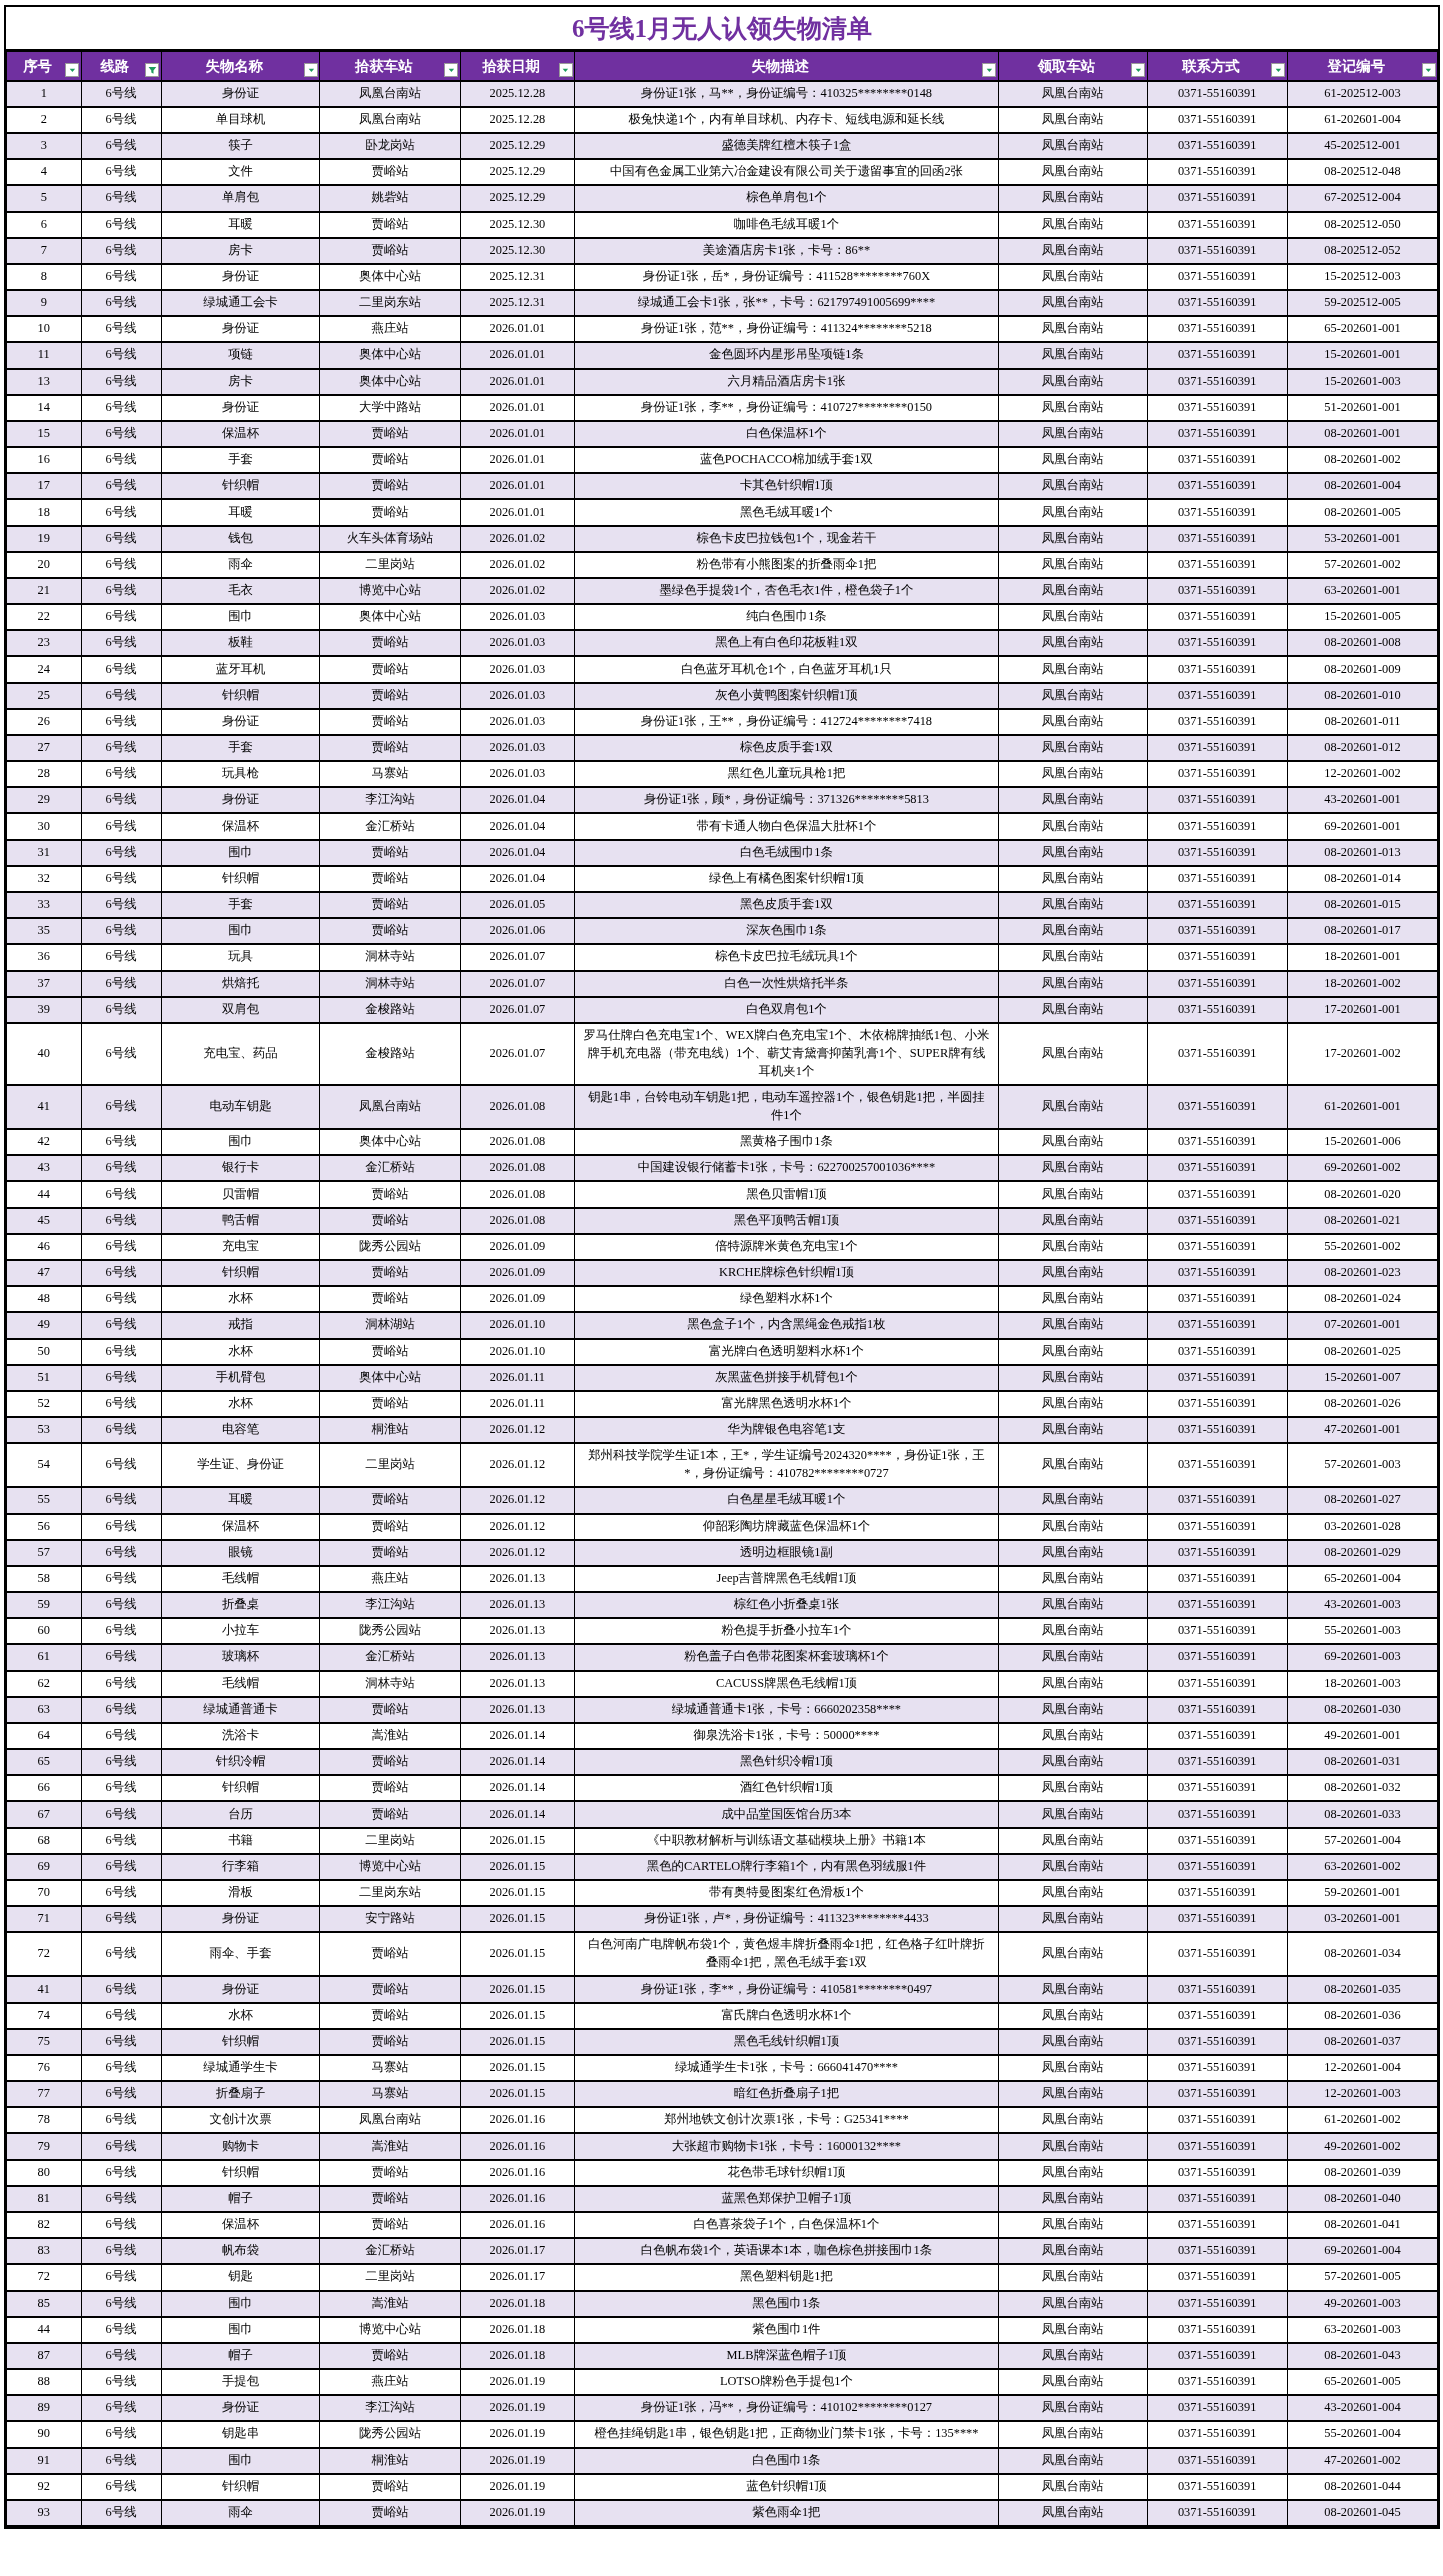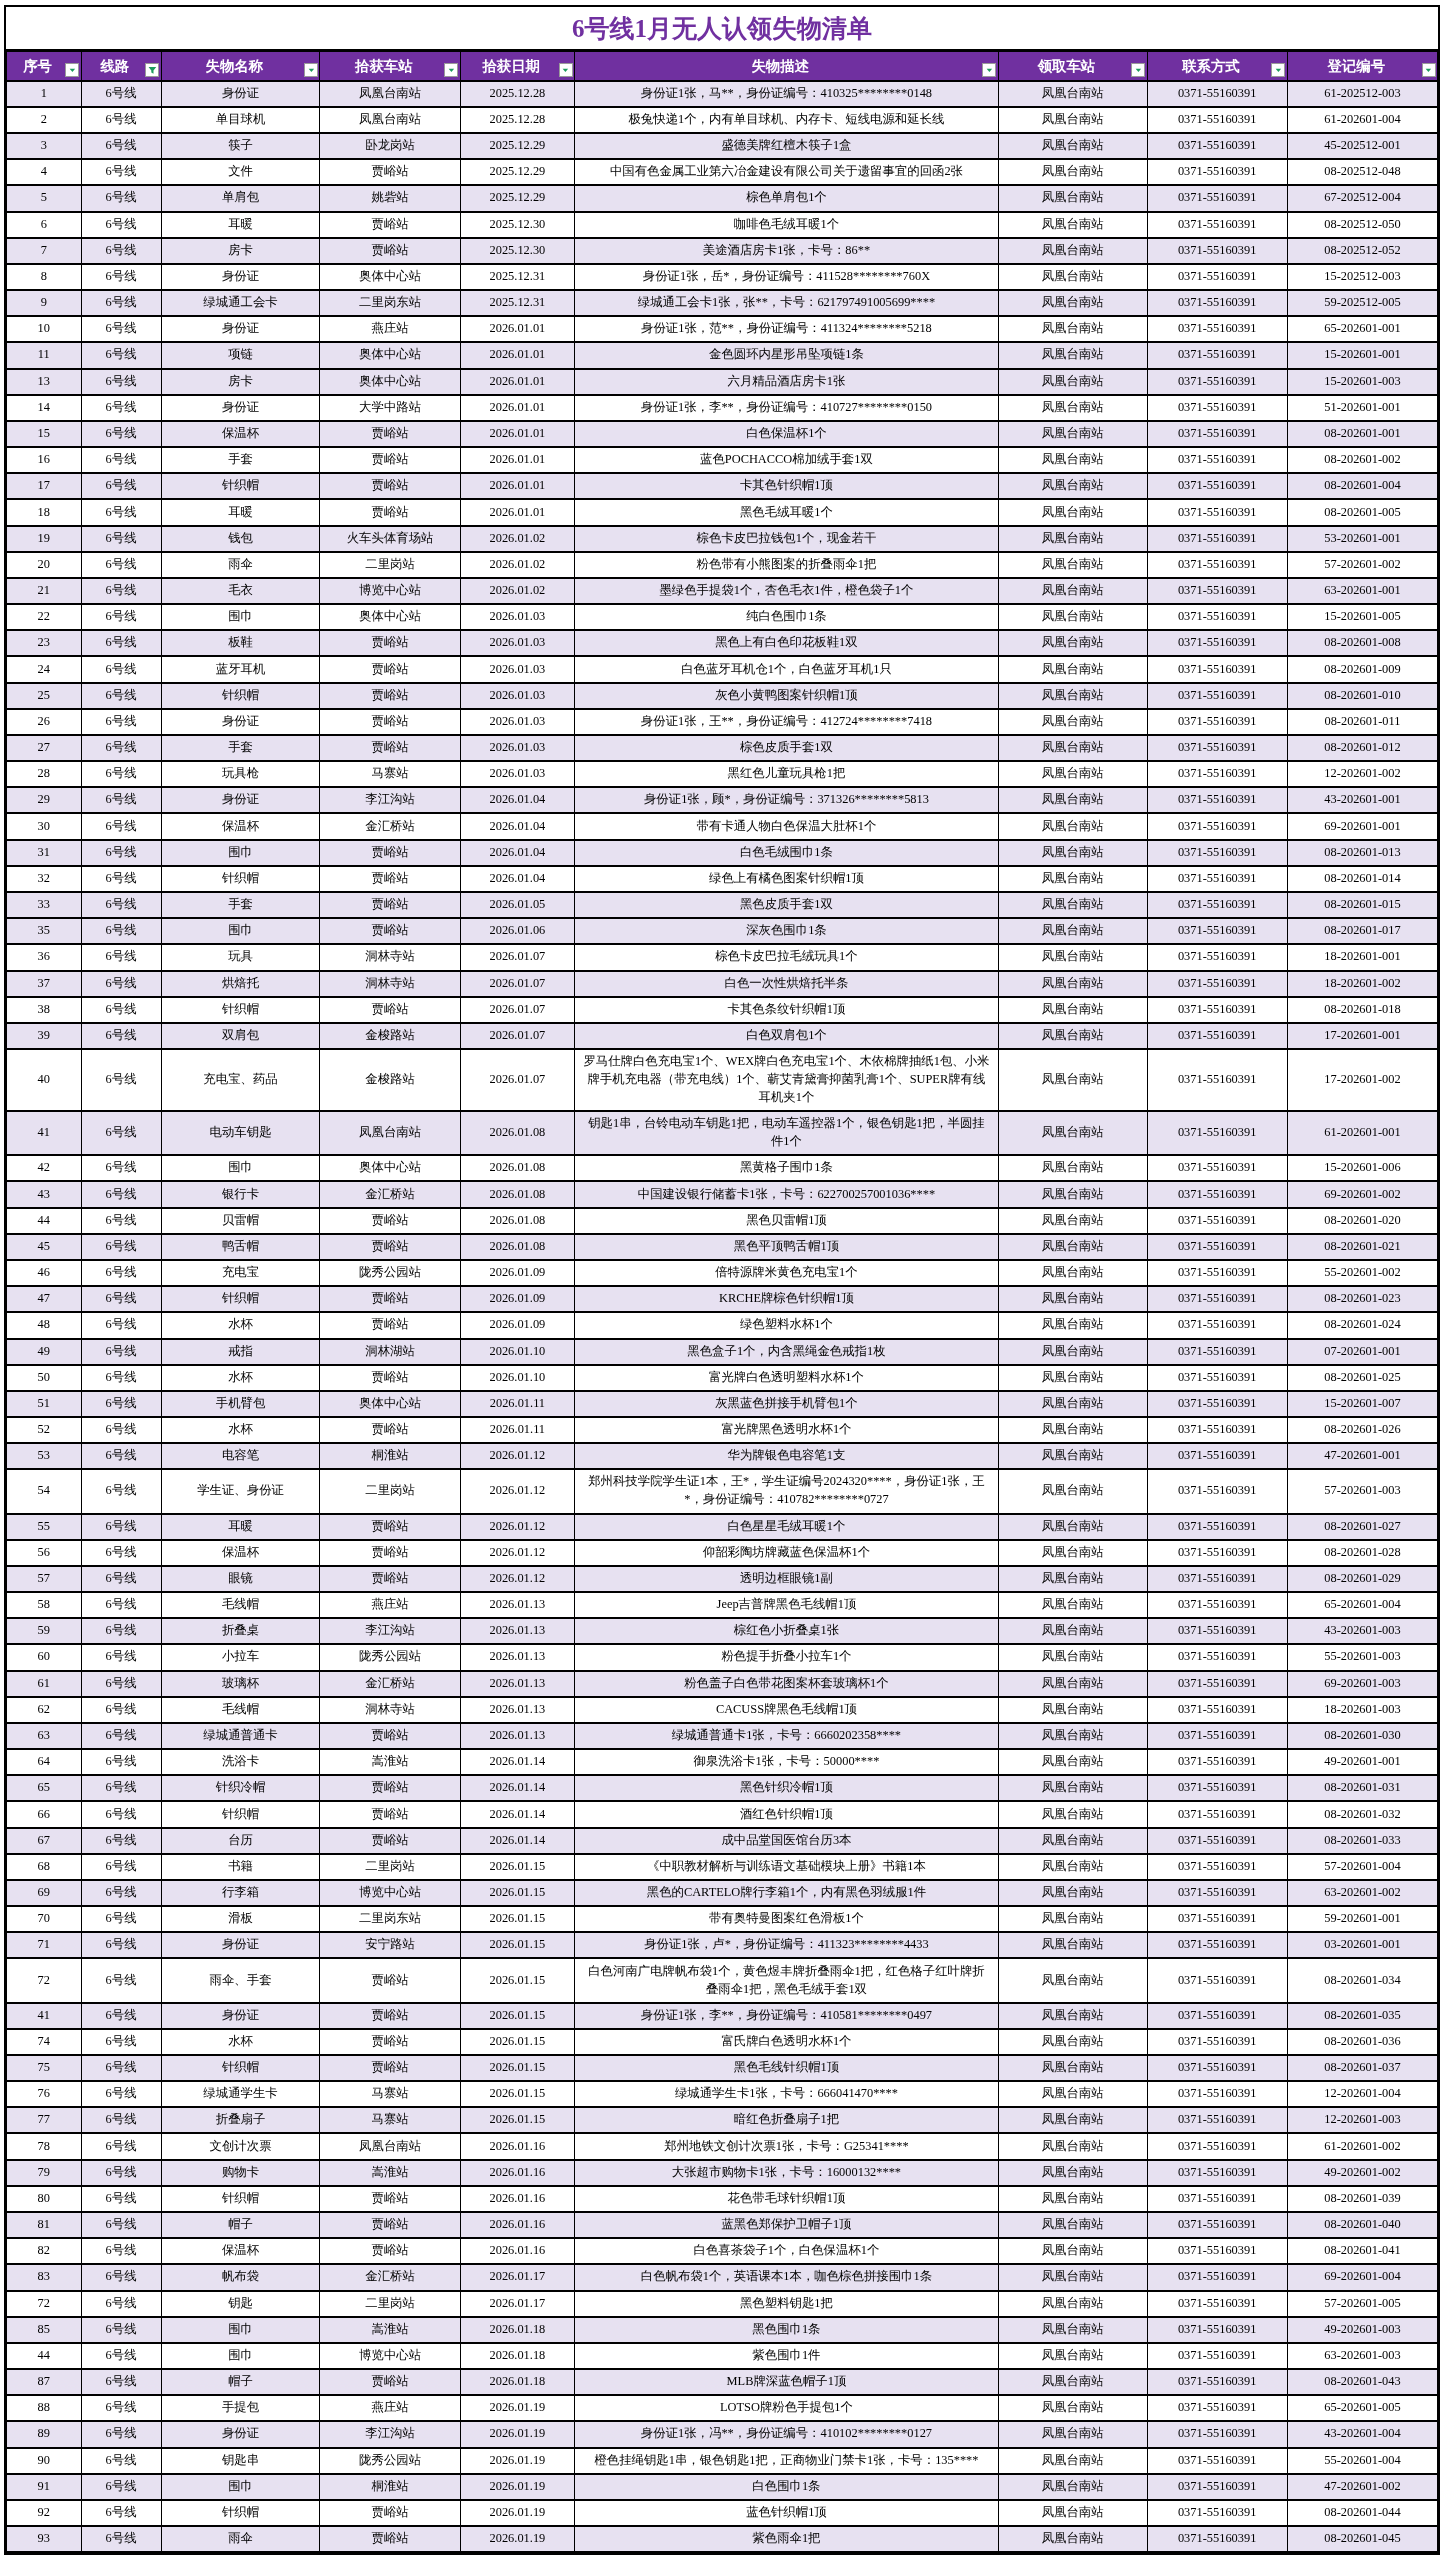--- a/index.html
+++ b/index.html
@@ -484,31 +484,20 @@
           <td class="c-no">37</td>
           <td class="c-line">6号线</td>
           <td class="c-item">烘焙托</td>
           <td class="c-pickup_station">洞林寺站</td>
           <td class="c-pickup_date">2026.01.07</td>
           <td class="c-description">白色一次性烘焙托半条</td>
           <td class="c-claim_station">凤凰台南站</td>
           <td class="c-contact">0371-55160391</td>
           <td class="c-reg_no">18-202601-002</td>
         </tr>
-        <tr>
-          <td class="c-no">38</td>
-          <td class="c-line">6号线</td>
-          <td class="c-item">针织帽</td>
-          <td class="c-pickup_station">贾峪站</td>
-          <td class="c-pickup_date">2026.01.07</td>
-          <td class="c-description">卡其色条纹针织帽1顶</td>
-          <td class="c-claim_station">凤凰台南站</td>
-          <td class="c-contact">0371-55160391</td>
-          <td class="c-reg_no">08-202601-018</td>
-        </tr>
         <tr class="alt">
           <td class="c-no">39</td>
           <td class="c-line">6号线</td>
           <td class="c-item">双肩包</td>
           <td class="c-pickup_station">金梭路站</td>
           <td class="c-pickup_date">2026.01.07</td>
           <td class="c-description">白色双肩包1个</td>
           <td class="c-claim_station">凤凰台南站</td>
           <td class="c-contact">0371-55160391</td>
           <td class="c-reg_no">17-202601-001</td>
@@ -691,21 +680,21 @@
         </tr>
         <tr>
           <td class="c-no">56</td>
           <td class="c-line">6号线</td>
           <td class="c-item">保温杯</td>
           <td class="c-pickup_station">贾峪站</td>
           <td class="c-pickup_date">2026.01.12</td>
           <td class="c-description">仰韶彩陶坊牌藏蓝色保温杯1个</td>
           <td class="c-claim_station">凤凰台南站</td>
           <td class="c-contact">0371-55160391</td>
-          <td class="c-reg_no">08-202601-028</td>
+          <td class="c-reg_no">03-202601-028</td>
         </tr>
         <tr class="alt">
           <td class="c-no">57</td>
           <td class="c-line">6号线</td>
           <td class="c-item">眼镜</td>
           <td class="c-pickup_station">贾峪站</td>
           <td class="c-pickup_date">2026.01.12</td>
           <td class="c-description">透明边框眼镜1副</td>
           <td class="c-claim_station">凤凰台南站</td>
           <td class="c-contact">0371-55160391</td>

